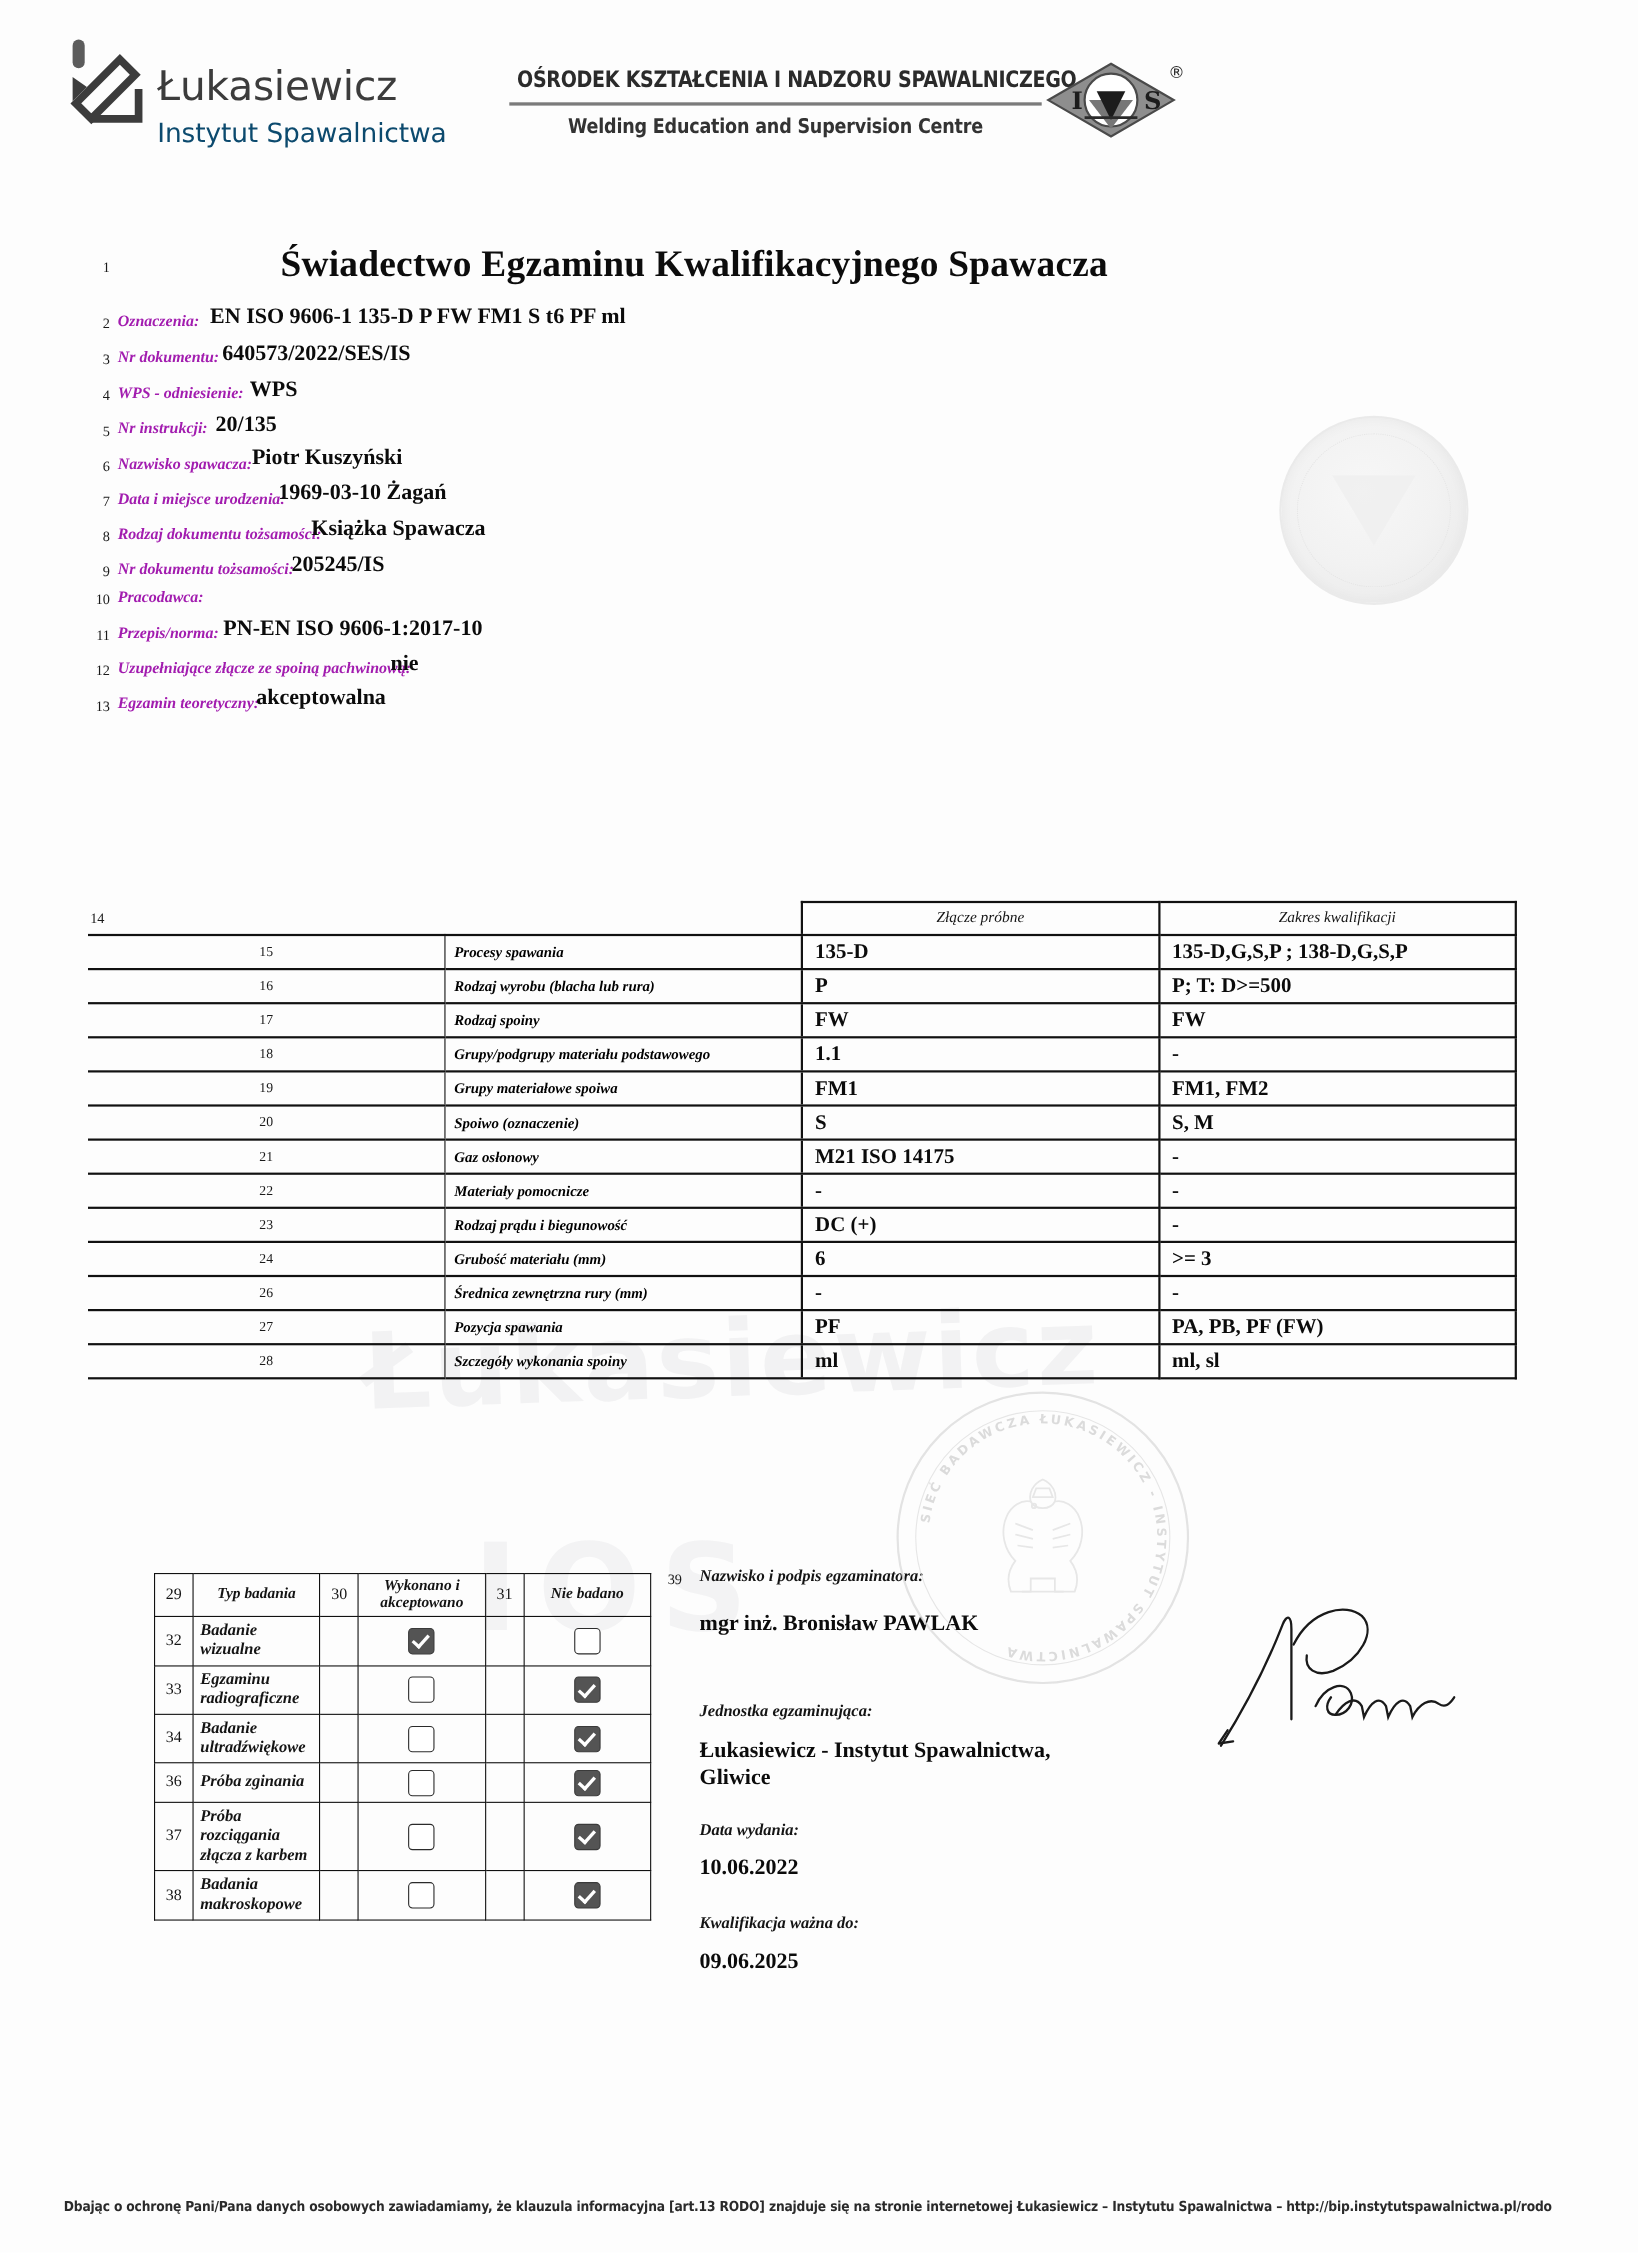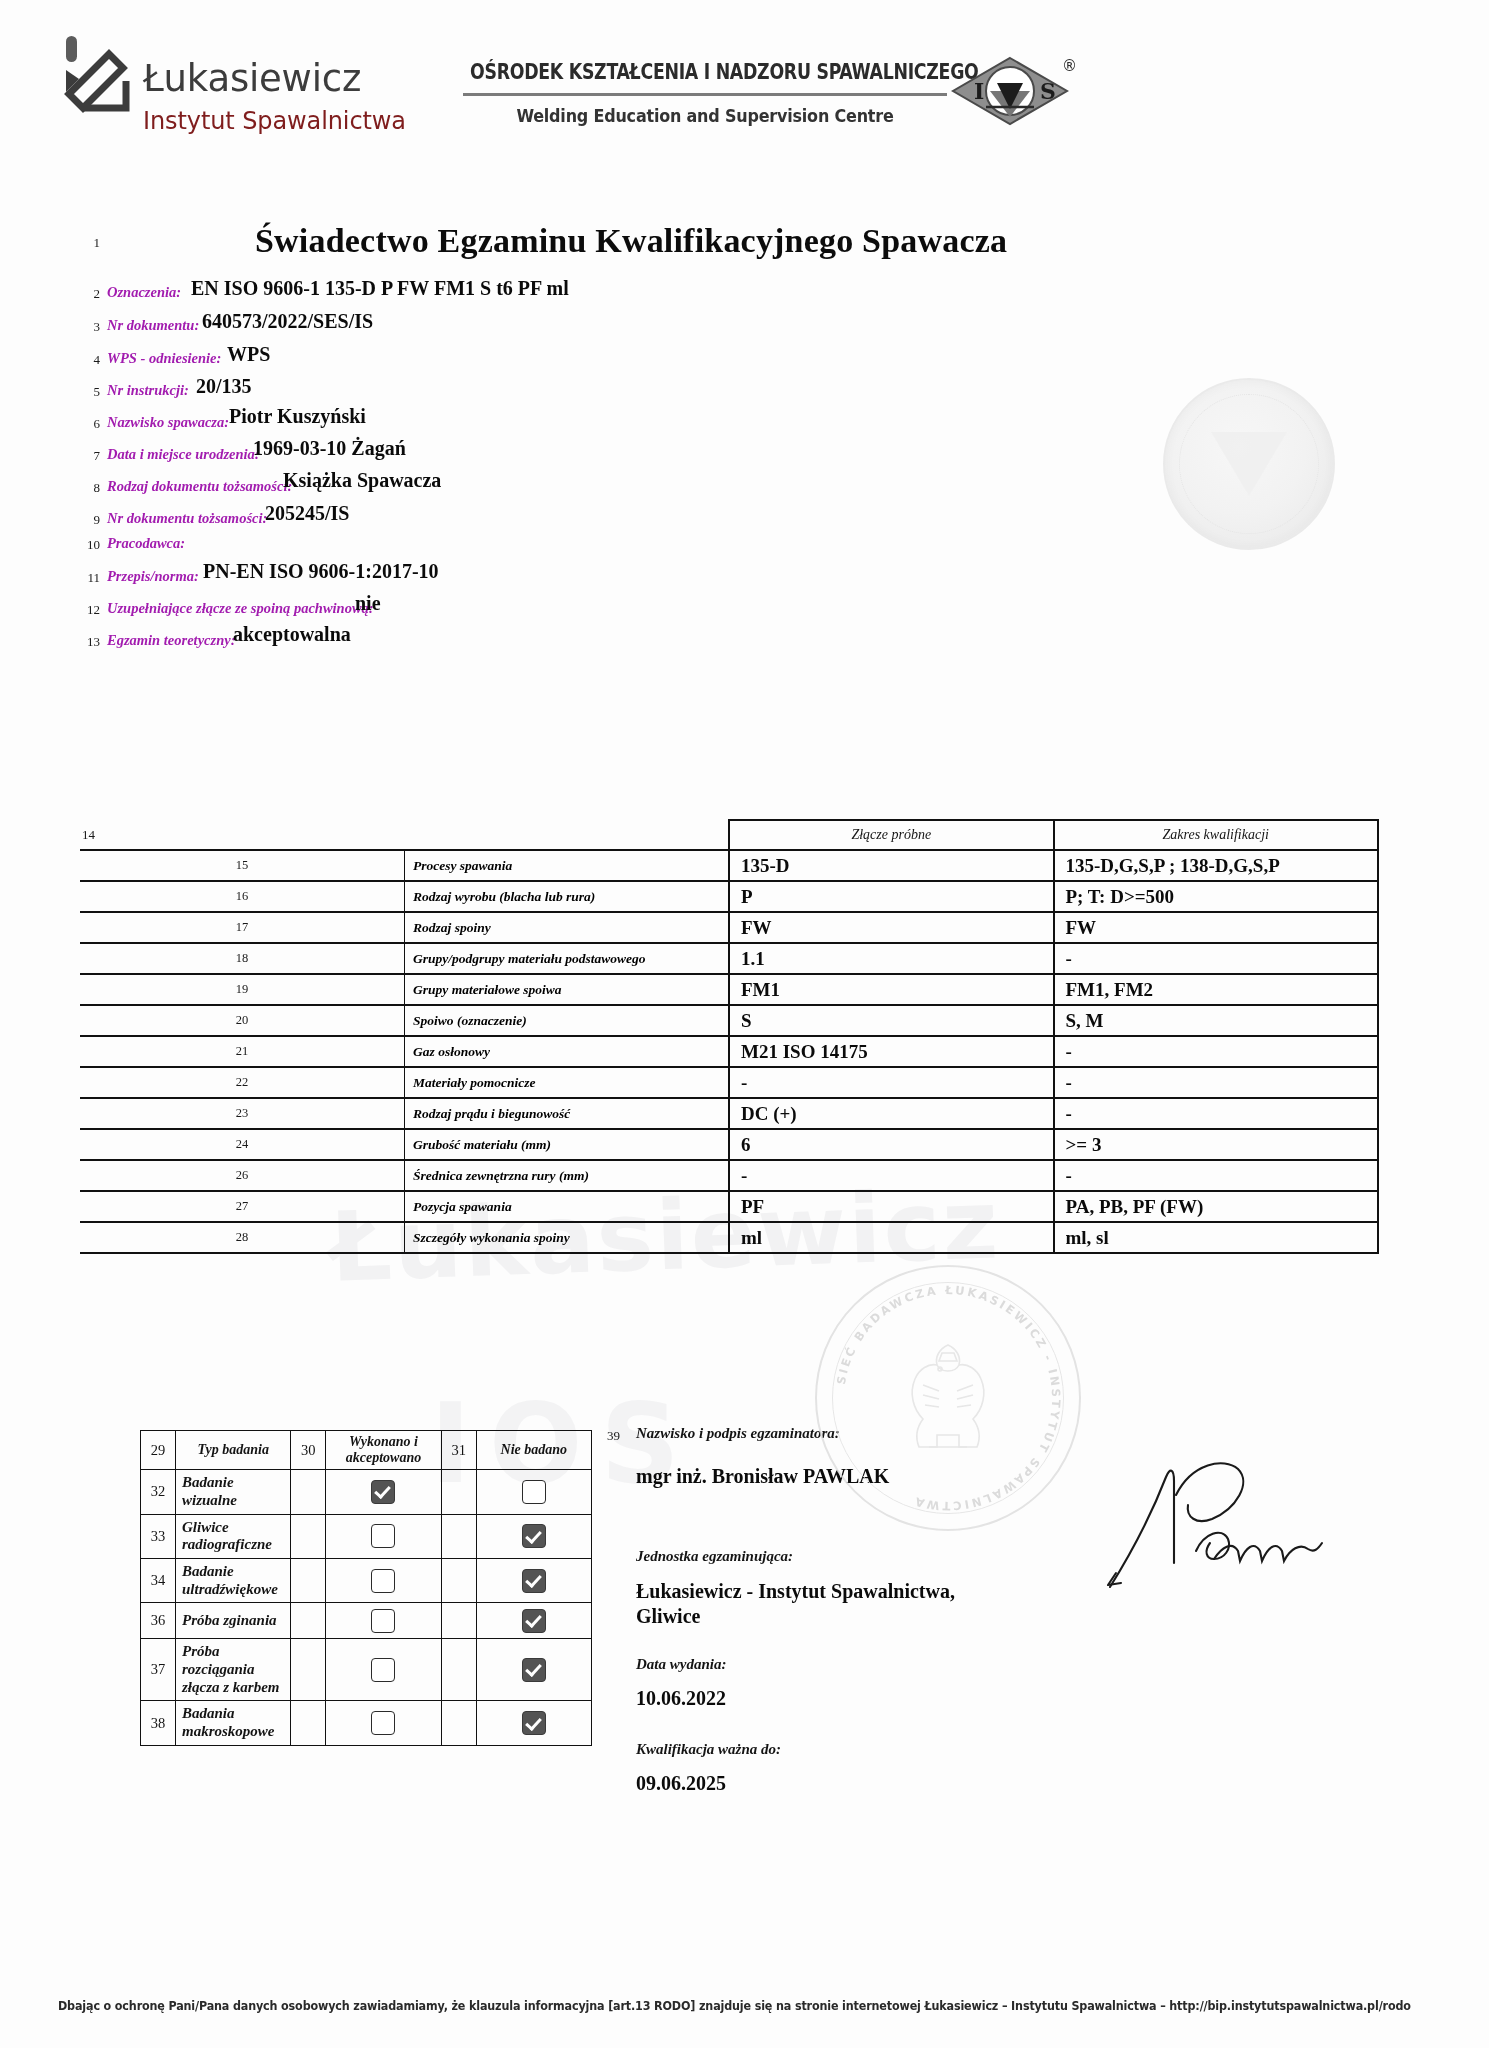--- a/index.html
+++ b/index.html
@@ -59,21 +59,21 @@
     font-size: 37px;
     font-weight: 400;
     color: #3c3c3c;
     line-height: 1.02;
     letter-spacing: -0.2px;
   }
   .logo-sub {
     font-family: "DejaVu Sans", sans-serif;
     font-size: 24px;
     font-weight: 400;
-    color: #7f1d1d;
+    color: #0c4a6e;
     margin-top: 9px;
     letter-spacing: -0.1px;
   }
 
   .centre-block { position: absolute; left: 455px; top: 60px; width: 500px; text-align: center; }
   .centre-pl {
     font-family: "DejaVu Sans Condensed", "DejaVu Sans", sans-serif;
     font-size: 20.5px;
     font-weight: 700;
     color: #2b2b2b;
@@ -599,21 +599,21 @@
     <tr class="trow">
           <td class="t-num">32</td>
           <td class="t-name">Badanie wizualne</td>
           <td class="t-numcol"></td>
           <td class="t-check"><span class="cb checked"></span></td>
           <td class="t-numcol"></td>
           <td class="t-check"><span class="cb"></span></td>
         </tr>
         <tr class="trow">
           <td class="t-num">33</td>
-          <td class="t-name">Gliwice radiograficzne</td>
+          <td class="t-name">Egzaminu radiograficzne</td>
           <td class="t-numcol"></td>
           <td class="t-check"><span class="cb"></span></td>
           <td class="t-numcol"></td>
           <td class="t-check"><span class="cb checked"></span></td>
         </tr>
         <tr class="trow">
           <td class="t-num">34</td>
           <td class="t-name">Badanie ultradźwiękowe</td>
           <td class="t-numcol"></td>
           <td class="t-check"><span class="cb"></span></td>

